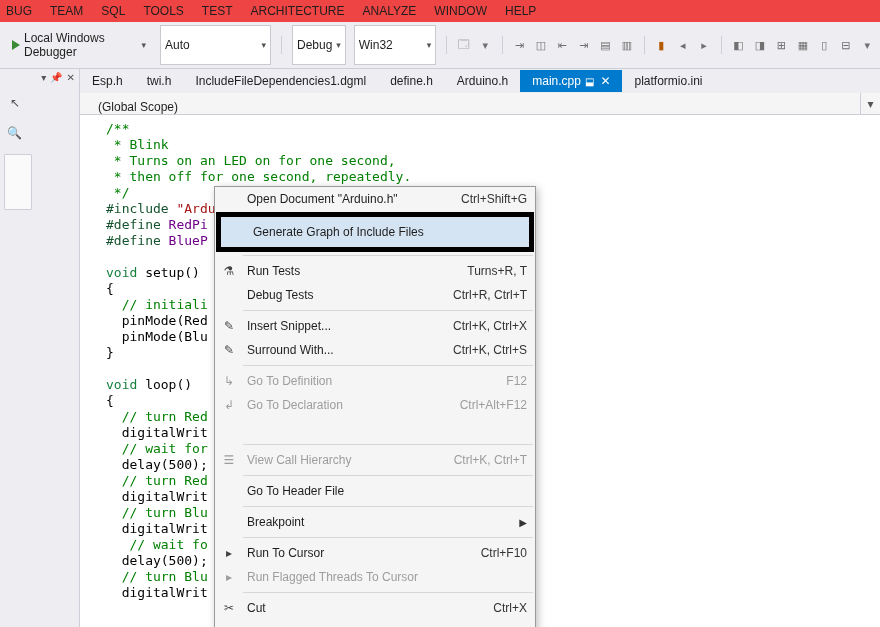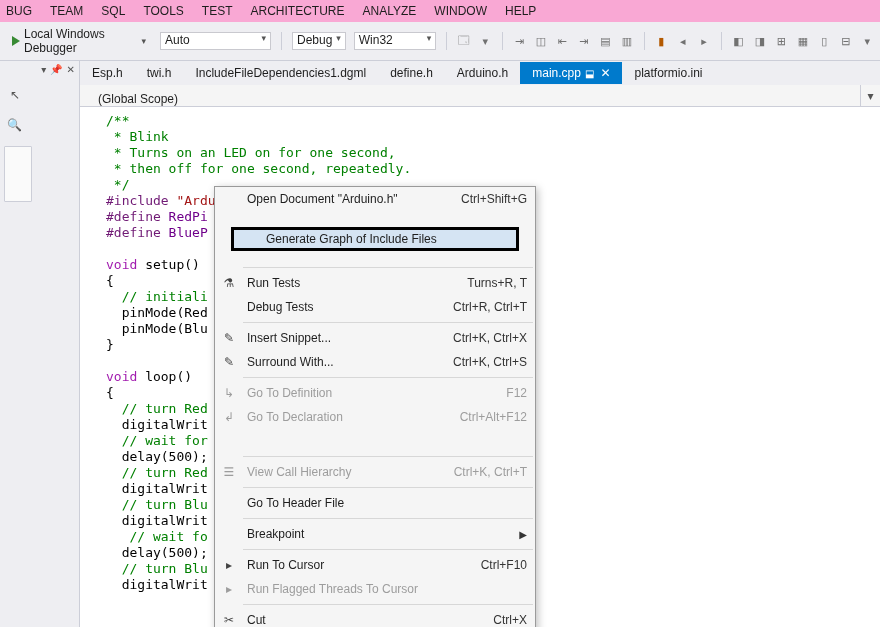--- a/index.html
+++ b/index.html
@@ -1,51 +1,51 @@
 <!DOCTYPE html>
 <html><head>
 <meta charset="utf-8">
 <style>
   * { box-sizing: border-box; }
   html, body { margin: 0; padding: 0; font-family: "Segoe UI", Tahoma, sans-serif; font-size: 12px; color: #1e1e1e; background: #fff; }
   .app { width: 880px; height: 627px; position: relative; overflow: hidden; background: #eeeef2; }
-  .menubar { display: flex; gap: 18px; padding: 4px 6px; background: #f9a8d4; }
+  .menubar { display: flex; gap: 18px; padding: 4px 6px; background: #ef4444; }
   .menubar span { cursor: default; }
   .toolbar { display: flex; align-items: center; gap: 8px; padding: 3px 6px; background: #eeeef2; border-bottom: 1px solid #ccced8; }
   .play-btn { display: flex; align-items: center; gap: 4px; padding: 2px 6px; }
   .play-tri { width: 0; height: 0; border-left: 8px solid #388a34; border-top: 5px solid transparent; border-bottom: 5px solid transparent; }
-  .combo { display: flex; background: #fff; border: 1px solid #c9c9cf; height: 18px; padding: 0 4px; }
+  .combo { display: flex; align-items: center; background: #fff; border: 1px solid #c9c9cf; height: 40px; padding: 0 4px; }
   .combo .chev { margin-left: auto; font-size: 9px; color: #555; }
   .tb-icon { width: 16px; height: 16px; display: inline-flex; align-items: center; justify-content: center; font-size: 11px; color: #717171; }
   .tb-sep { width: 1px; height: 18px; background: #ccced8; margin: 0 2px; }
   .below { display: flex; position: relative; height: calc(100% - 58px); }
   .left-panel { width: 80px; background: #eeeef2; border-right: 1px solid #ccced8; display: flex; flex-direction: column; }
   .pin-row { display: flex; justify-content: flex-end; gap: 4px; padding: 3px 4px; font-size: 10px; color: #555; }
   .tool-col { display: flex; flex-direction: column; gap: 12px; padding: 8px 6px; align-items: flex-start; }
   .tool-col div { width: 18px; height: 18px; display: flex; align-items: center; justify-content: center; color: #555; }
   .tab-well { width: 28px; height: 56px; background: #fafafa; border: 1px solid #ccced8; margin: 4px; border-radius: 1px; }
   .main { flex: 1; display: flex; flex-direction: column; background: #fff; }
   .tabstrip { display: flex; align-items: center; background: #eeeef2; height: 24px; }
   .tab { padding: 4px 12px; color: #1e1e1e; cursor: default; position: relative; }
   .tab.active { background: #007acc; color: #fff; }
   .tab.active .tab-x { color: #fff; margin-left: 6px; }
   .tab .pin-ic { margin-left: 4px; font-size: 10px; }
   .subbar { display: flex; background: #f5f5f5; border-bottom: 1px solid #ccced8; height: 22px; align-items: flex-end; padding-left: 18px; }
   .scope { flex: 1; color: #1e1e1e; }
   .scope-chev { width: 20px; text-align: center; color: #555; border-left: 1px solid #ccced8; height: 100%; display: flex; align-items: center; justify-content: center; }
   .editor { flex: 1; padding: 6px 0 6px 26px; font-family: Consolas, monospace; font-size: 13px; line-height: 16px; white-space: pre; color: #000; position: relative; overflow: hidden; }
   .c-comment { color: #008000; }
-  .c-pp { color: #701a75; }
+  .c-pp { color: #14532d; }
   .c-str { color: #a31515; }
-  .c-kw { color: #a21caf; }
+  .c-kw { color: #15803d; }
   .c-def { color: #6f008a; }
 
   .ctx-menu { position: absolute; left: 214px; top: 186px; width: 322px; background: #f5f5f5; border: 1px solid #9a9a9a; box-shadow: 2px 2px 8px rgba(0,0,0,0.25); z-index: 50; }
   .ctx-menu .mi { display: flex; align-items: center; height: 24px; padding: 0 8px 0 4px; gap: 8px; }
-  .ctx-menu .mi.hover { background: #d5e4f3; border: 3px solid #000000; height: 24px; margin: 16px; }
+  .ctx-menu .mi.hover { background: #d5e4f3; border: 5px solid #000000; height: 40px; margin: 1px; }
   .ctx-menu .ic { width: 20px; height: 16px; display: flex; align-items: center; justify-content: center; font-size: 12px; color: #424242; }
   .ctx-menu .lbl { flex: 1; }
   .ctx-menu .sc { color: #333; }
   .ctx-menu .disabled .lbl, .ctx-menu .disabled .sc, .ctx-menu .disabled .ic { color: #9d9d9d; }
   .ctx-menu .sep { height: 1px; background: #d7d7d7; margin: 3px 2px 3px 28px; }
   .ctx-menu .arrow { font-size: 10px; color: #333; }
 </style>
 </head>
 <body>
 <div class="app">

